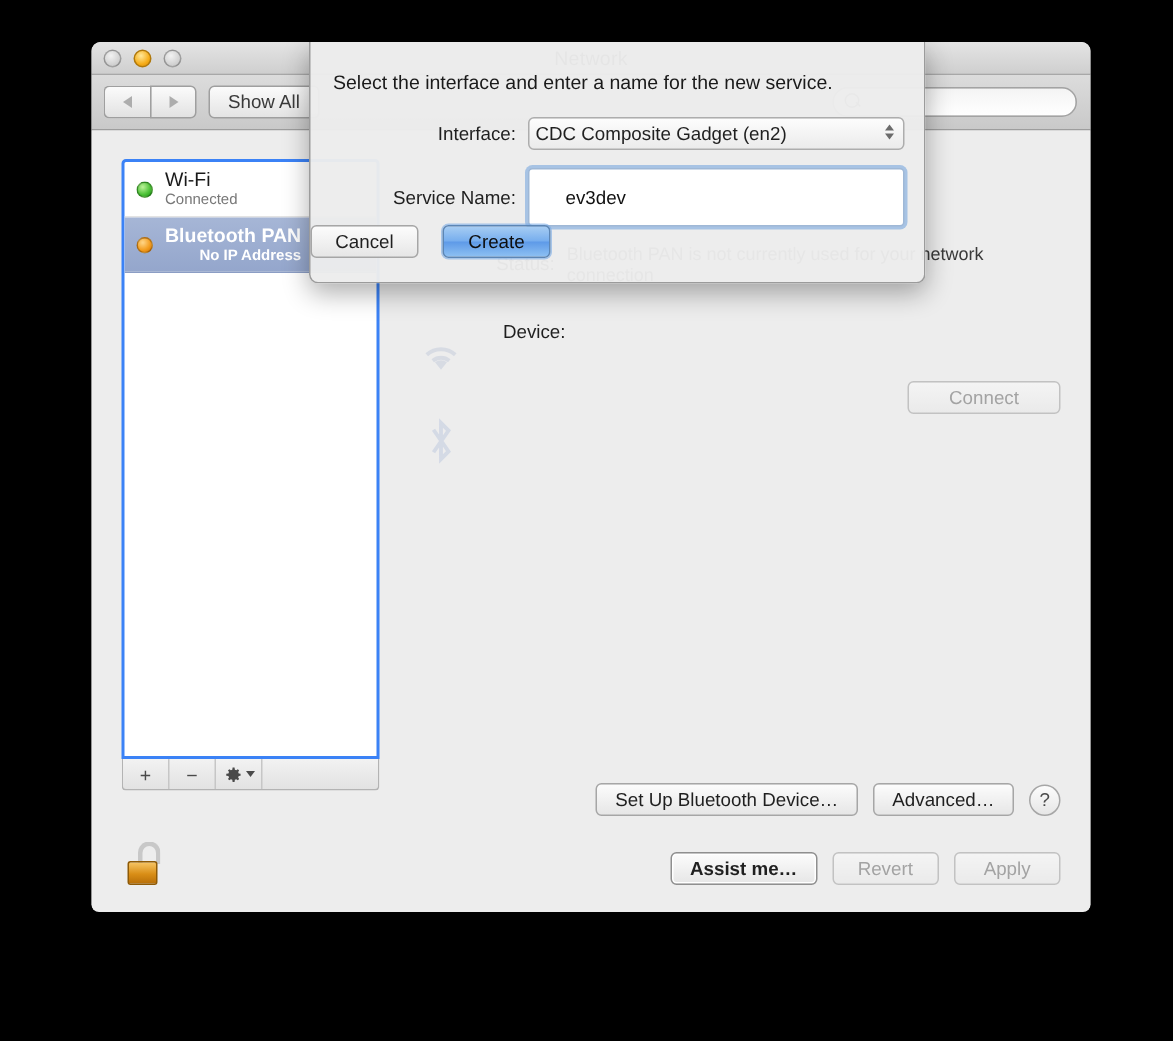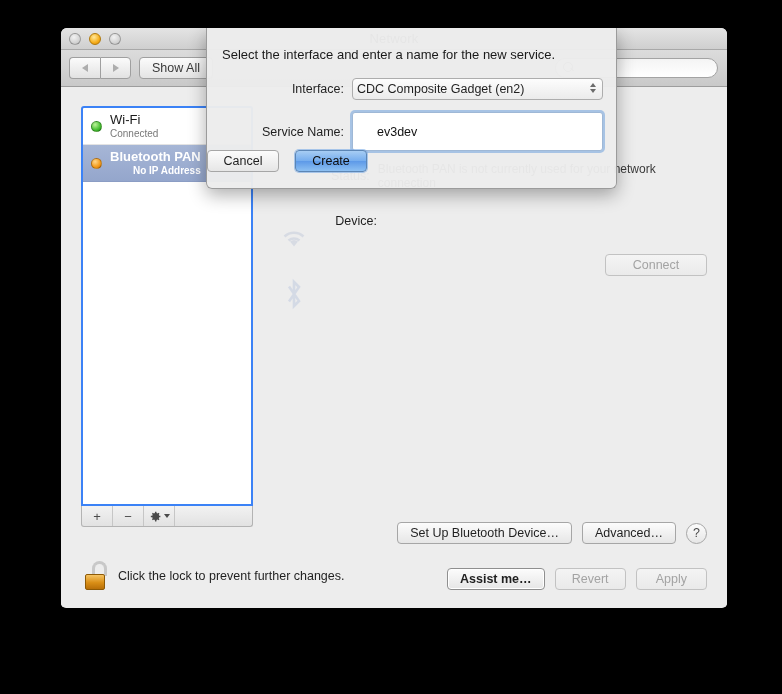--- a/index.html
+++ b/index.html
@@ -332,21 +332,20 @@
           <span class="helpbtn">?</span>
         </div>
 
       </div>
 
       <div class="bottombar">
         <div class="lock">
           <div class="lock-shackle"></div>
           <div class="lock-body"></div>
         </div>
-        <div class="lock-caption">Click the lock to prevent further changes.</div>
         <div class="row" style="right:20px; top:19px; gap:10px; left:auto; justify-content:flex-end; width:260px;">
           <span class="btn default-ring">Assist me…</span>
           <span class="btn disabled" style="width:72px;">Revert</span>
           <span class="btn disabled" style="width:72px;">Apply</span>
         </div>
       </div>
 
       <svg class="wm wifi-wm" width="34" height="24" viewBox="0 0 34 24">
         <path fill="#6f86b8" d="M17 19.5l4-5a6.4 6.4 0 0 0-8 0l4 5z"></path>
         <path fill="none" stroke="#6f86b8" stroke-width="2.6" d="M7.5 9.5a14 14 0 0 1 19 0"></path>

